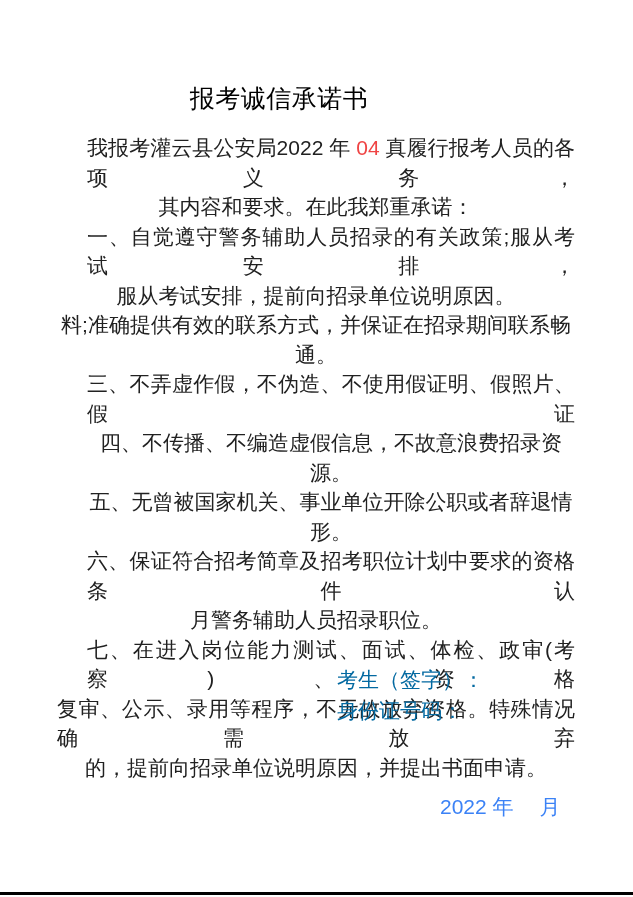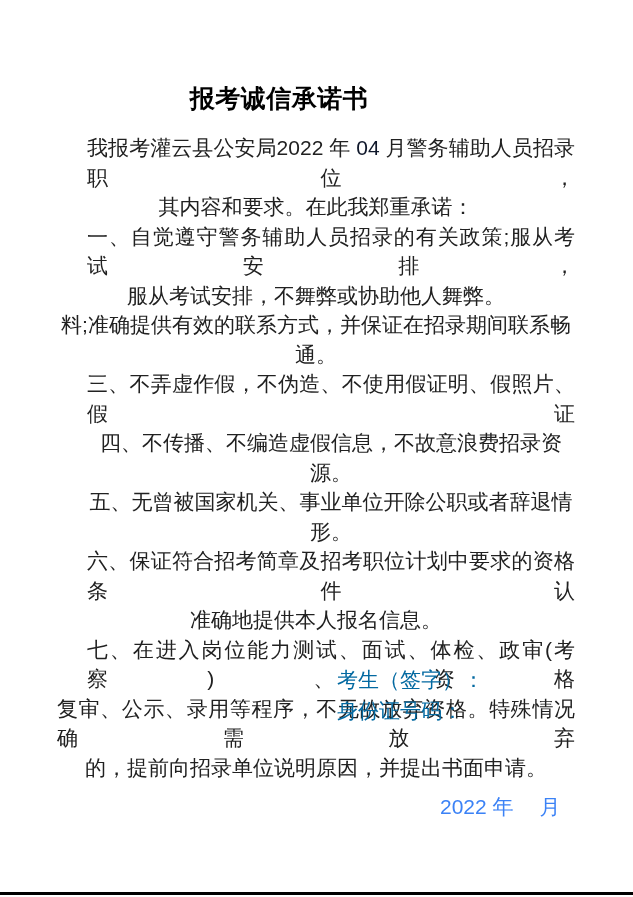--- a/index.html
+++ b/index.html
@@ -13,21 +13,21 @@
     width: 633px; height: 897px;
     background: #ffffff;
     overflow: hidden;
   }
   .title {
     position: absolute;
     top: 82px; left: 0; width: 558px;
     margin: 0;
     text-align: center;
     font-size: 25px;
-    font-weight: 700;
+    font-weight: 400;
     color: #000000;
     letter-spacing: 0.5px;
   }
   .doc-body {
     position: absolute;
     top: 133px; left: 57px; width: 518px;
     font-size: 21px;
     line-height: 29.5px;
     color: #212121;
   }
@@ -58,30 +58,30 @@
   }
 </style>
 </head>
 <body>
 
 <div class="page" style="background: rgb(255, 255, 255);">
 
   <h1 class="title" style="color: rgb(0, 0, 0);">报考诚信承诺书</h1>
 
   <div class="doc-body" id="doc-body" style="color: rgb(33, 33, 33);">
-      <div class="line indent fill"><span>我报考灌云县公安局2022 年 </span><span class="red-text" style="color: #0f172a;">04</span><span> 月警务辅助人员招录职位，</span></div>
+      <div class="line indent fill"><span>我报考灌云县公安局2022 年 </span><span class="red-text" style="color: #ef4444;">04</span><span> 真履行报考人员的各项义务，</span></div>
       <div class="line"><span>其内容和要求。在此我郑重承诺：</span></div>
       <div class="line indent fill"><span>一、自觉遵守警务辅助人员招录的有关政策;服从考试安排，</span></div>
-      <div class="line"><span>服从考试安排，不舞弊或协助他人舞弊。</span></div>
+      <div class="line"><span>服从考试安排，提前向招录单位说明原因。</span></div>
       <div class="line"><span>料;准确提供有效的联系方式，并保证在招录期间联系畅通。</span></div>
       <div class="line indent fill"><span>三、不弄虚作假，不伪造、不使用假证明、假照片、假证</span></div>
       <div class="line indent"><span>四、不传播、不编造虚假信息，不故意浪费招录资源。</span></div>
       <div class="line indent"><span>五、无曾被国家机关、事业单位开除公职或者辞退情形。</span></div>
       <div class="line indent fill"><span>六、保证符合招考简章及招考职位计划中要求的资格条件认</span></div>
-      <div class="line"><span>准确地提供本人报名信息。</span></div>
+      <div class="line"><span>月警务辅助人员招录职位。</span></div>
       <div class="line indent fill"><span>七、在进入岗位能力测试、面试、体检、政审(考察)、资格</span></div>
       <div class="line fill"><span>复审、公示、录用等程序，不无故放弃资格。特殊情况确需放弃</span></div>
       <div class="line"><span>的，提前向招录单位说明原因，并提出书面申请。</span></div>
     </div>
 
   <div class="signature">
     <div class="sig-line">考生（签字）：</div>
     <div class="sig-line">身份证号码：</div>
   </div>
 

